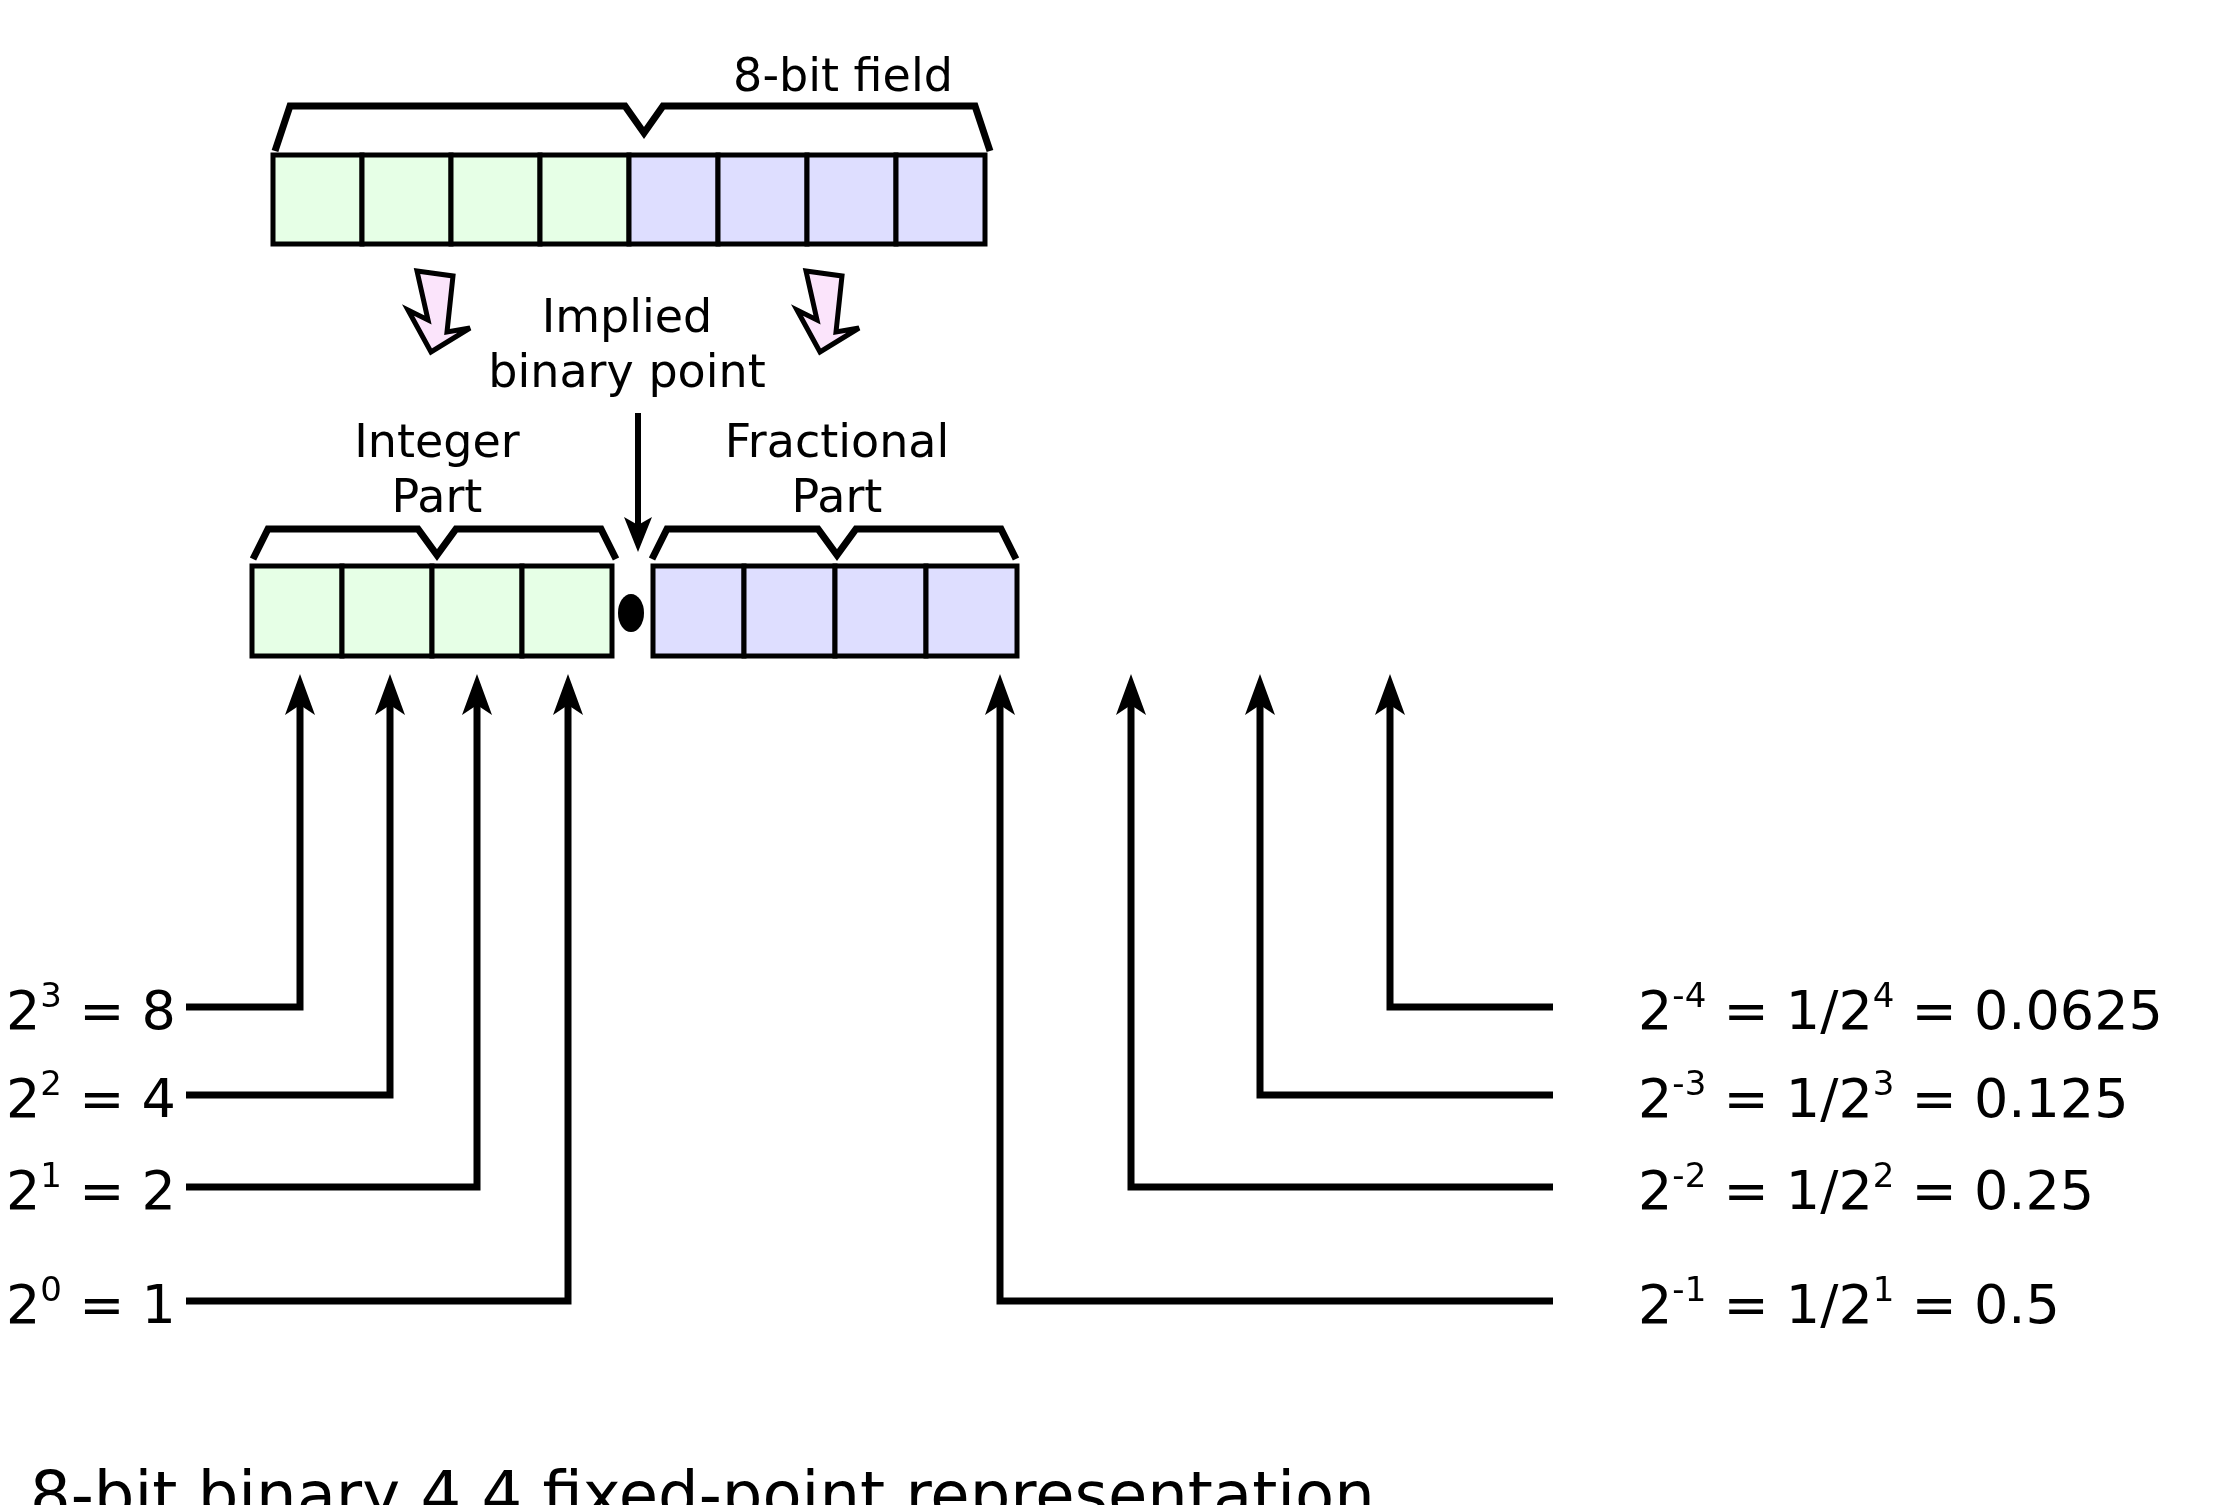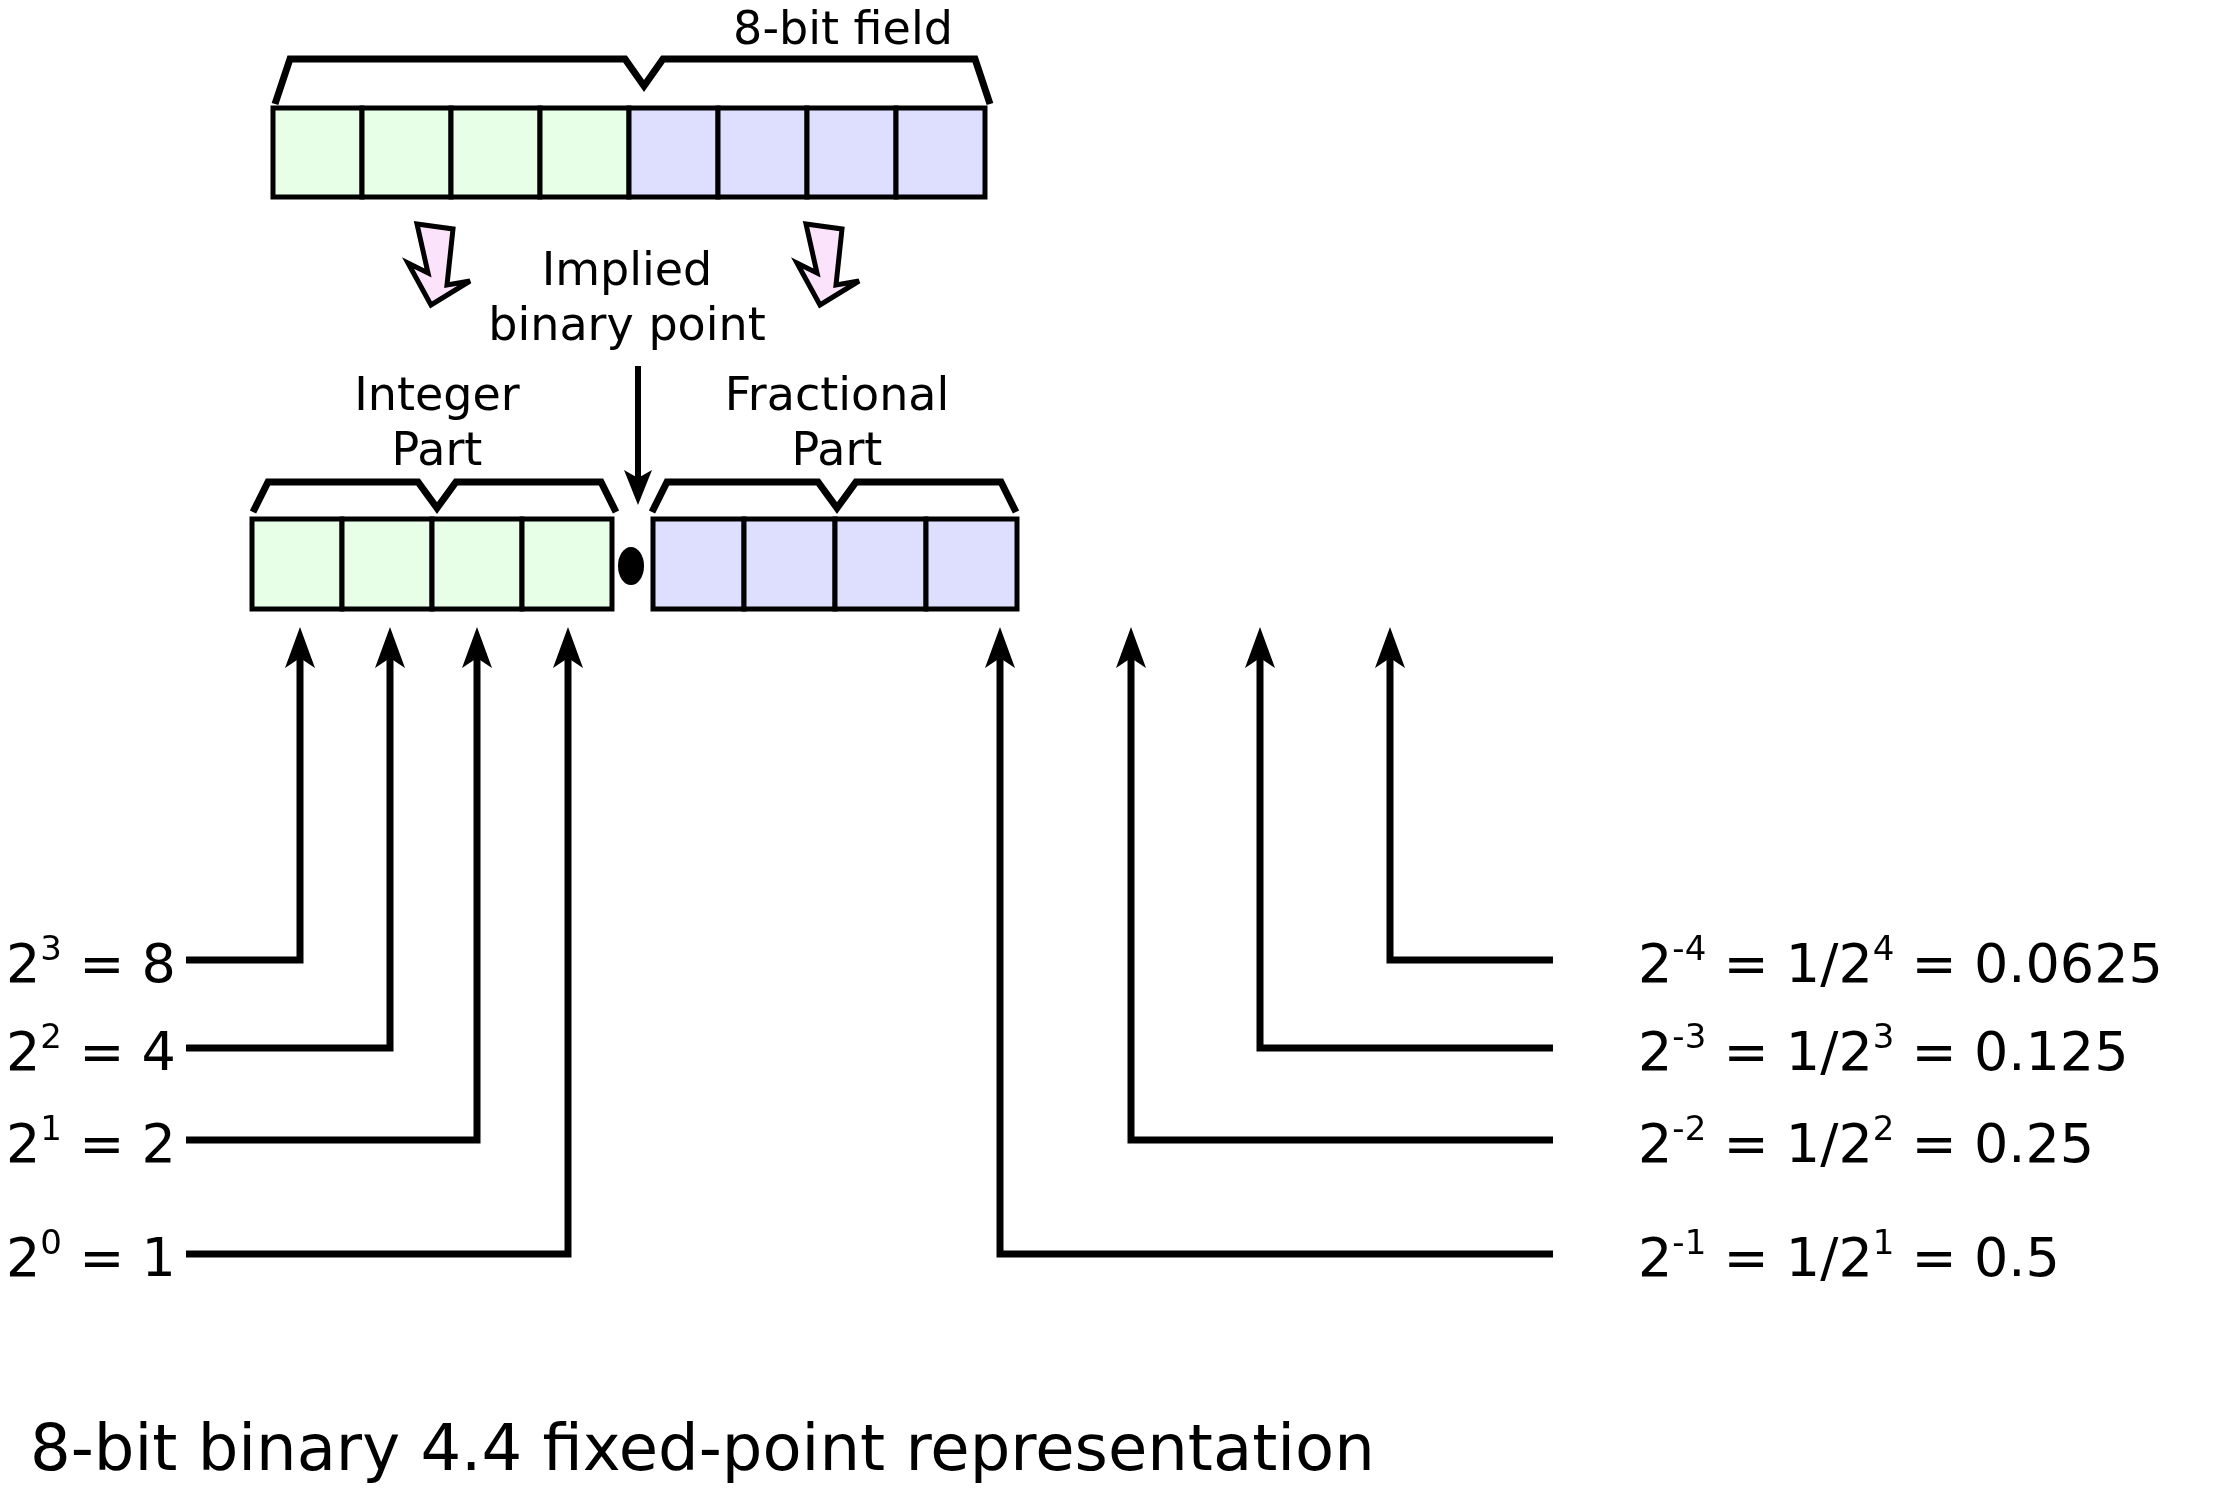--- a/index.html
+++ b/index.html
@@ -10,20 +10,21 @@
   body {
     width: 2239px;
     height: 1505px;
     font-family: "DejaVu Sans", "Liberation Sans", sans-serif;
     overflow: hidden;
   }
   #diagram-root {
     position: relative;
     width: 2239px;
     height: 1446px;
+    margin-top: 47px;
   }
   svg#fixed-point-svg {
     display: block;
     width: 2239px;
     height: 1505px;
   }
   .lbl {
     font-family: "DejaVu Sans", "Liberation Sans", sans-serif;
     fill: #000000;
     font-weight: 400;

